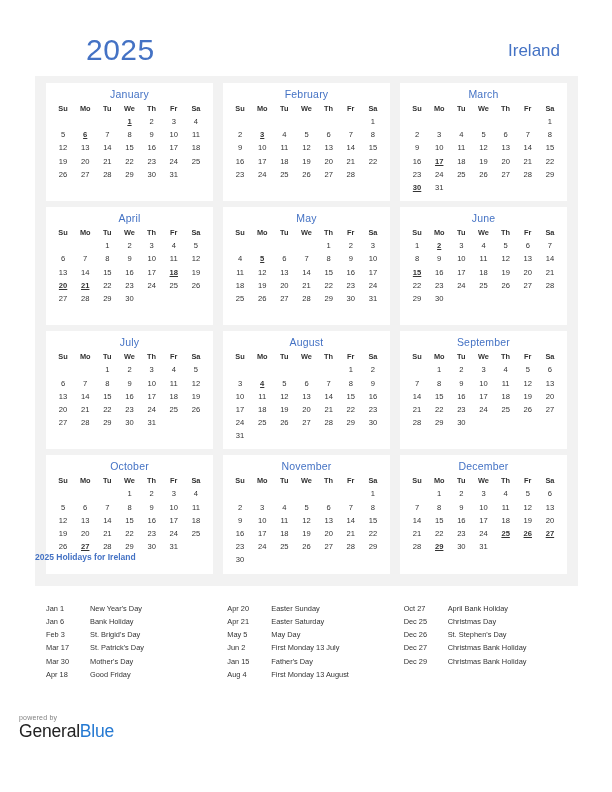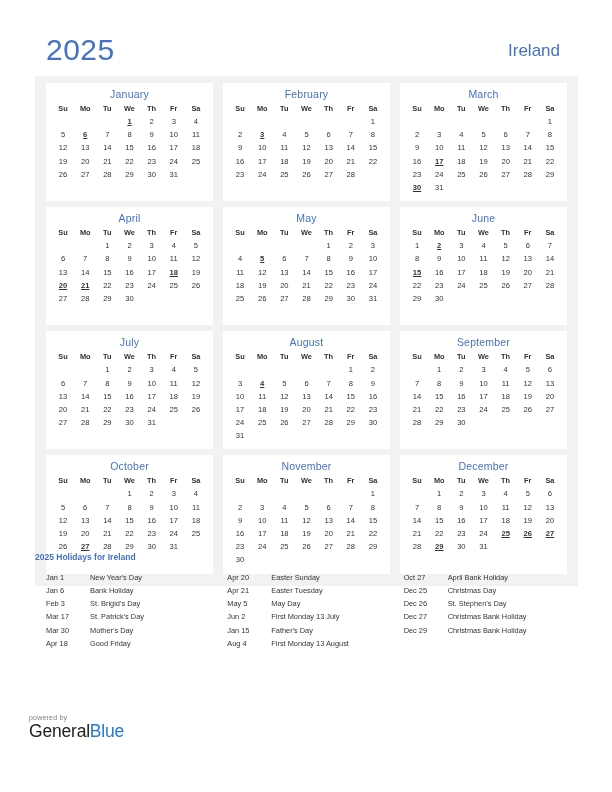--- a/index.html
+++ b/index.html
@@ -35,20 +35,21 @@
     display: flex;
     align-items: center;
     justify-content: space-between;
   }
   .year-title {
     font-size: 30px;
     color: #4472C4;
     font-weight: 400;
     letter-spacing: 0.5px;
     line-height: 1;
+    margin-left: 40px;
   }
   .country-title {
     font-size: 17px;
     color: #4472C4;
     font-weight: 400;
     line-height: 1;
     text-align: center;
   }
 
   
@@ -118,41 +119,42 @@
     font-size: 8.5px;
     margin-bottom: 9px;
     font-weight: 700;
   }
   .holiday-columns {
     display: flex;
     align-items: flex-start;
   }
   .holiday-col {
     display: block;
+    margin-top: 31px;
   }
   .holiday-col-1 { width: 185px; padding-left: 11px; }
   .holiday-col-2 { width: 180px; }
   .holiday-col-3 { width: 180px; }
   .holiday-item {
     display: flex;
     font-size: 7.4px;
     color: #333333;
     line-height: 1;
     padding: 2.9px 0;
   }
   .holiday-date {
     width: 44px;
     flex: 0 0 44px;
   }
   .holiday-name { flex: 1 1 auto; }
 
   
   .footer {
     position: absolute;
-    left: 29px;
+    left: 19px;
     top: 714px;
     width: 250px;
   }
   .powered-by {
     font-size: 7px;
     color: #808080;
     letter-spacing: 0.2px;
     margin-bottom: 1px;
   }
   .brand {
@@ -1077,21 +1079,21 @@
             <span class="holiday-name">Good Friday</span>
           </div>
         </div>
         <div class="holiday-col holiday-col-2">
           <div class="holiday-item">
             <span class="holiday-date">Apr 20</span>
             <span class="holiday-name">Easter Sunday</span>
           </div>
           <div class="holiday-item">
             <span class="holiday-date">Apr 21</span>
-            <span class="holiday-name">Easter Tuesday</span>
+            <span class="holiday-name">Easter Saturday</span>
           </div>
           <div class="holiday-item">
             <span class="holiday-date">May 5</span>
             <span class="holiday-name">May Day</span>
           </div>
           <div class="holiday-item">
             <span class="holiday-date">Jun 2</span>
             <span class="holiday-name">First Monday 13 July</span>
           </div>
           <div class="holiday-item">

